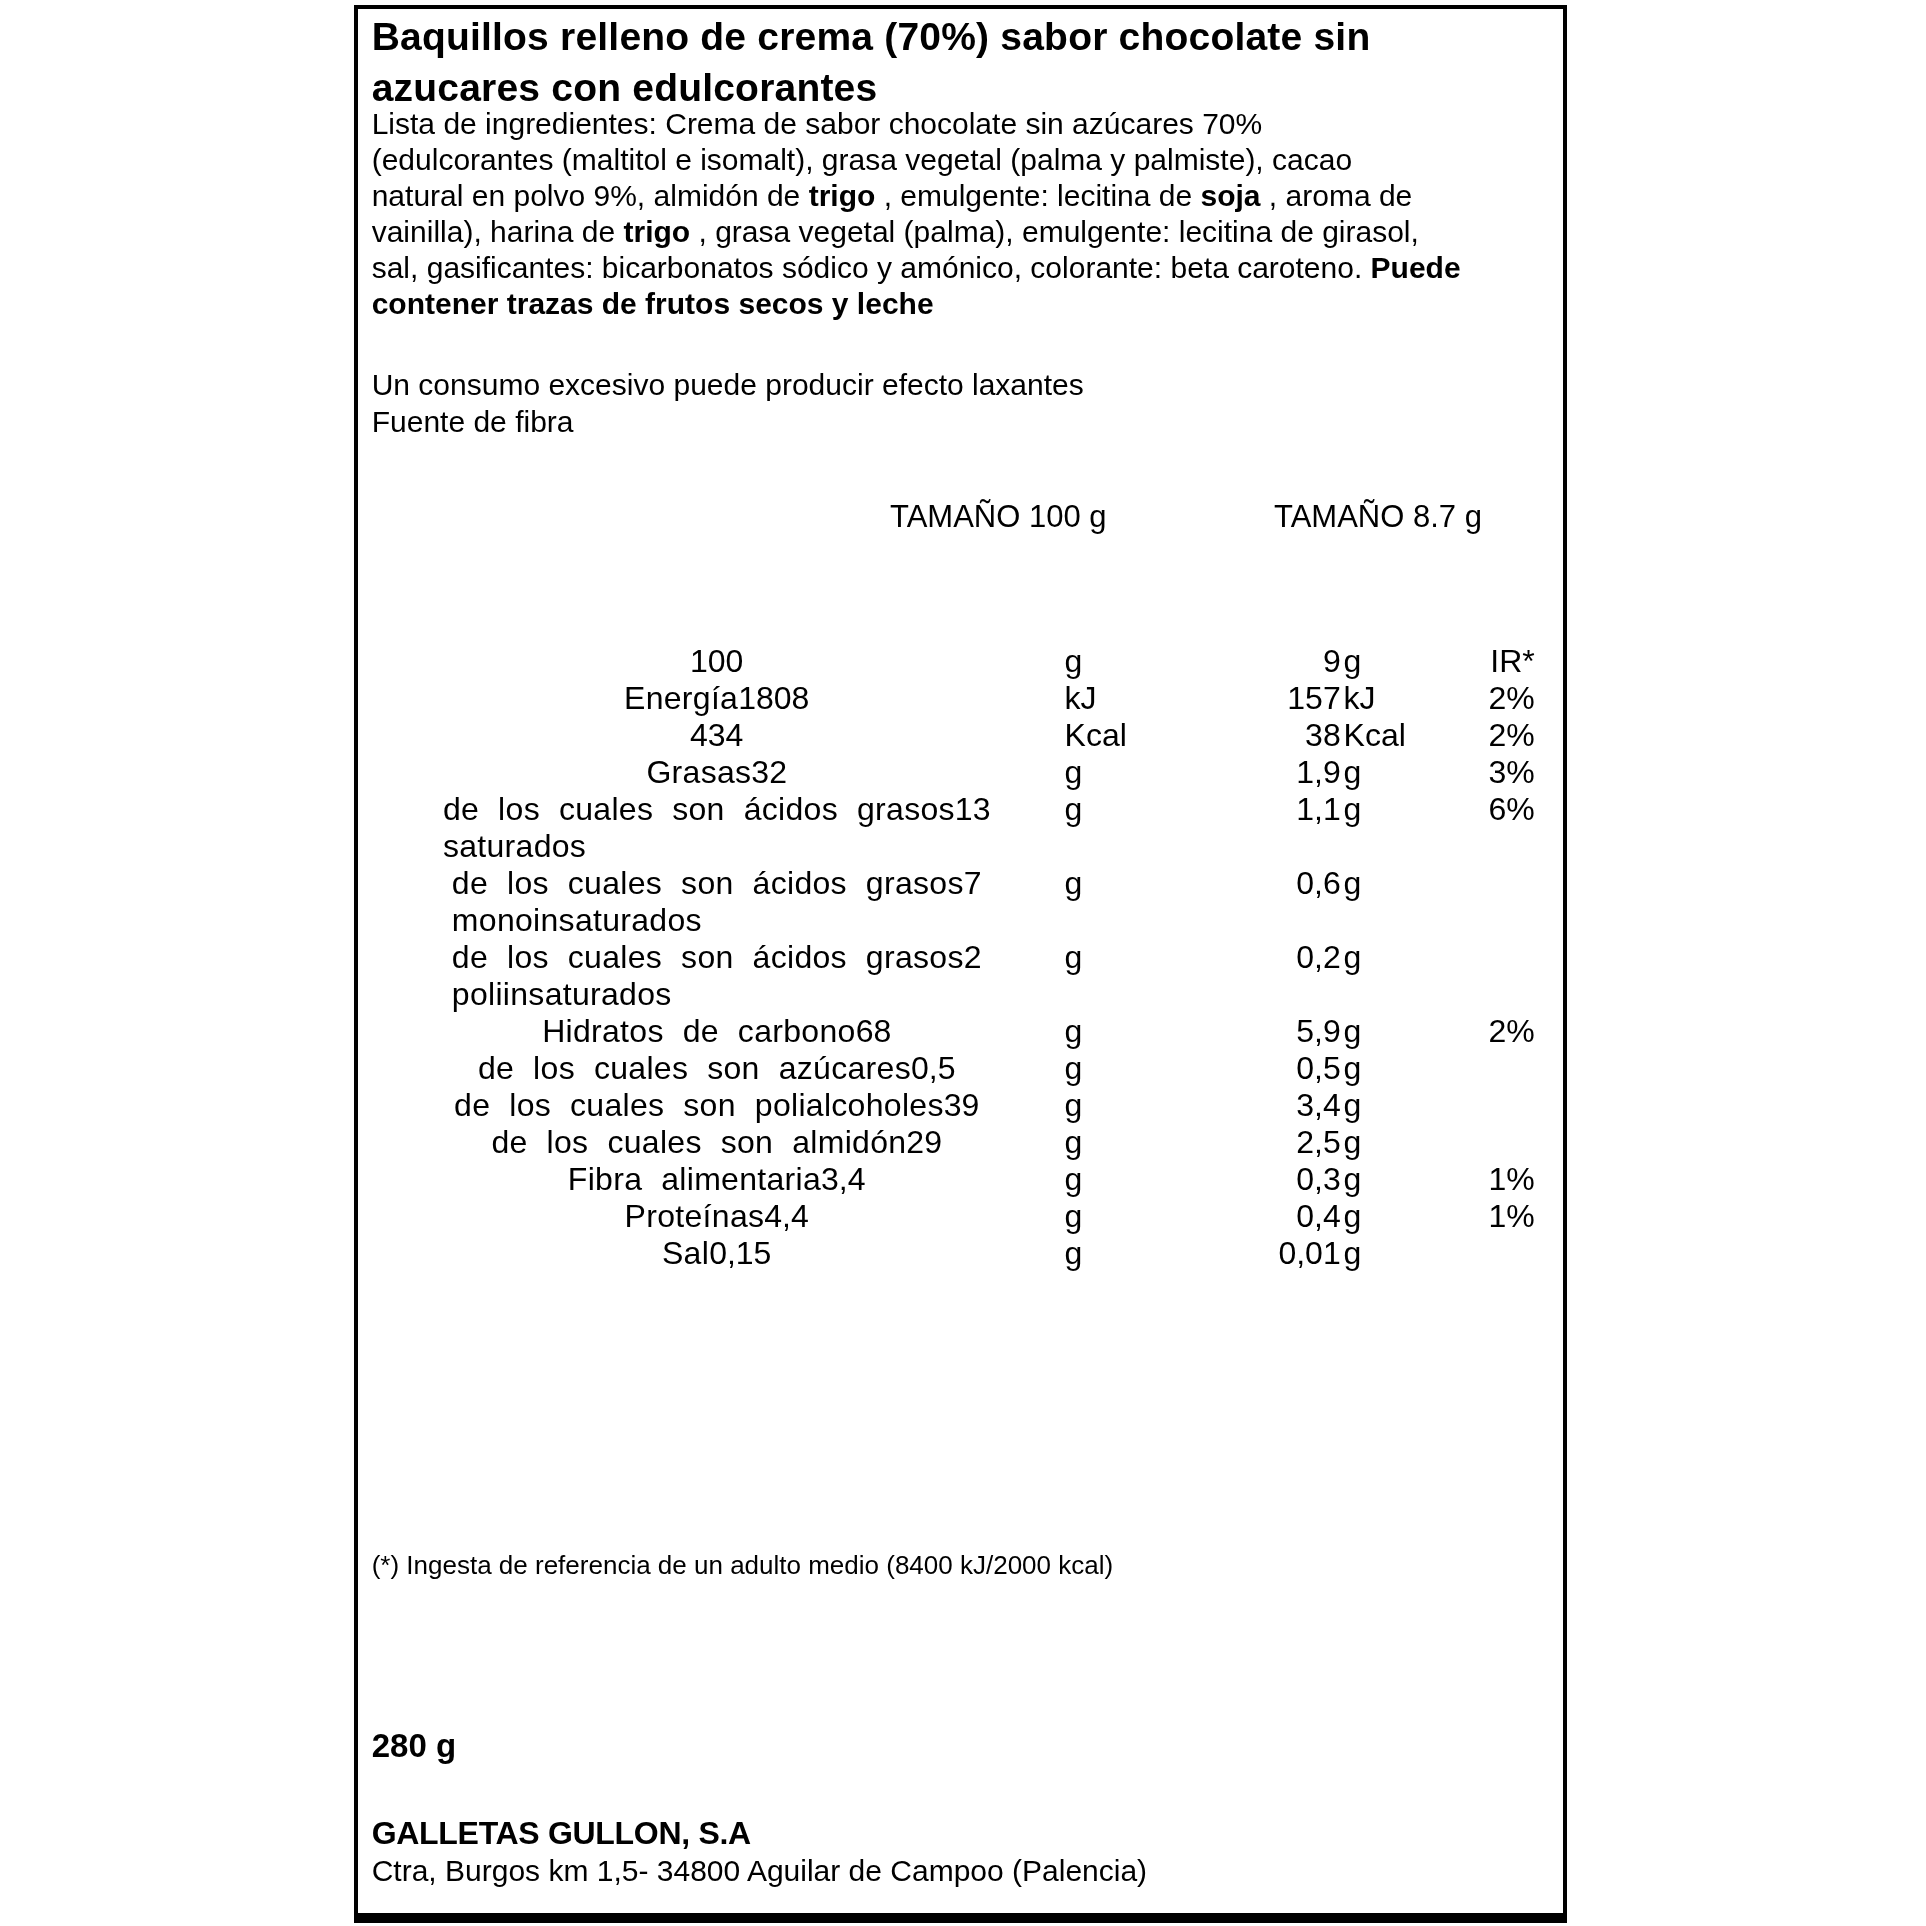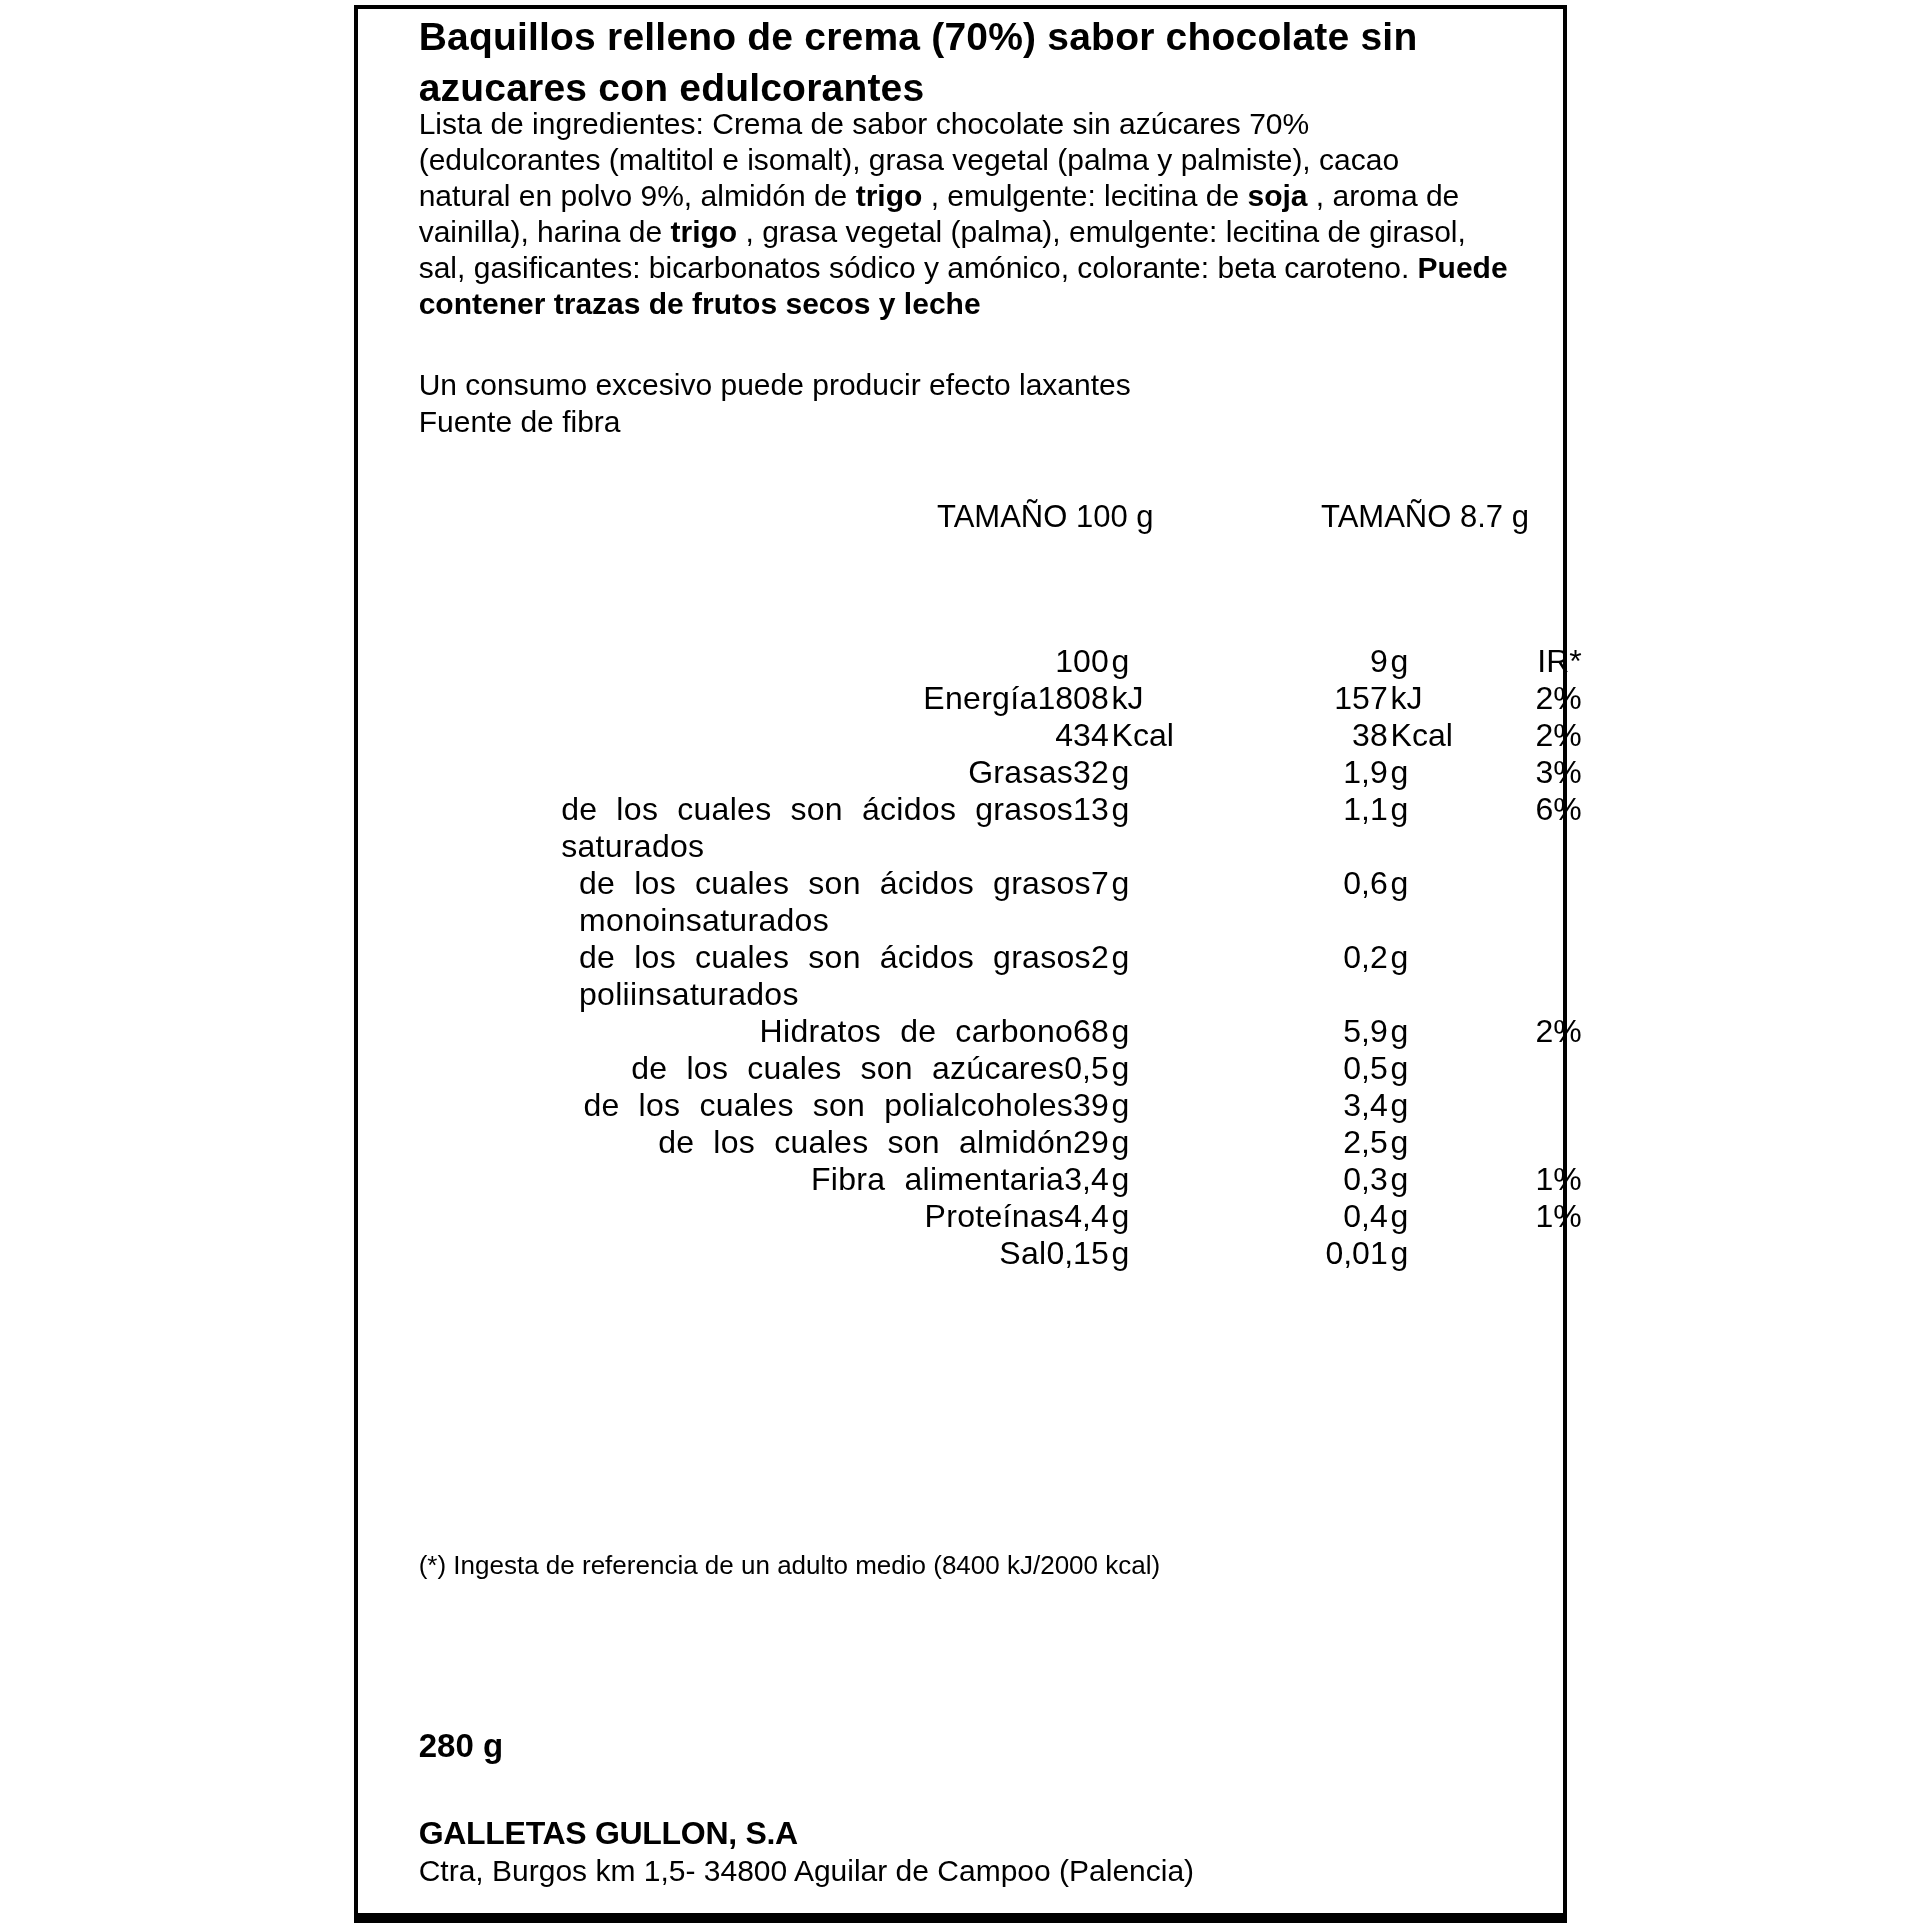--- a/index.html
+++ b/index.html
@@ -12,21 +12,21 @@
     -webkit-font-smoothing:antialiased;
   }
   .label-box {
     position:absolute; left:354px; top:4.9px;
     width:1213px; height:1918px;
     box-sizing:border-box;
     border:4.9px solid #000;
     border-bottom-width:10.7px;
     background:#fff;
   }
-  .abs { position:absolute;margin-left:47px; }
+  .abs { position:absolute; }
   .title {
     left:13.7px; top:2px;
     font-size:39px; font-weight:bold;
     line-height:51px;
     white-space:pre-line;
     letter-spacing:0.2px;
   }
   .ingredients {
     left:13.7px; top:97px;
     font-size:30px; line-height:36px;
@@ -41,21 +41,21 @@
   .tamano-100 { left:532px; }
   .tamano-87  { left:916px; }
   .ntable {
     left:13.7px; top:634px;
     width:1169px;
     font-size:32px; line-height:37px;
   }
   .trow { display:flex; align-items:flex-start; }
   .c1 {
     width:690px;
-    display:flex; justify-content:flex-end; align-items:flex-start;
+    display:flex; justify-content:center; align-items:flex-start;
   }
   .lbl { white-space:pre-line; word-spacing:9.8px; letter-spacing:0.3px; }
   .num { text-align:right; white-space:nowrap; }
   .u1 { width:83px;  padding-left:2.9px; box-sizing:border-box; }
   .n2 { width:196px; text-align:right; white-space:nowrap; }
   .u2 { width:83px;  padding-left:2.9px; box-sizing:border-box; }
   .ir { width:111px; text-align:right; }
   .footnote { left:13.7px; top:1541px; font-size:26px; }
   .storage  { left:13.7px; top:1642px; font-size:30px; }
   .weight   { left:13.7px; top:1718px; font-size:33px; font-weight:bold; }

